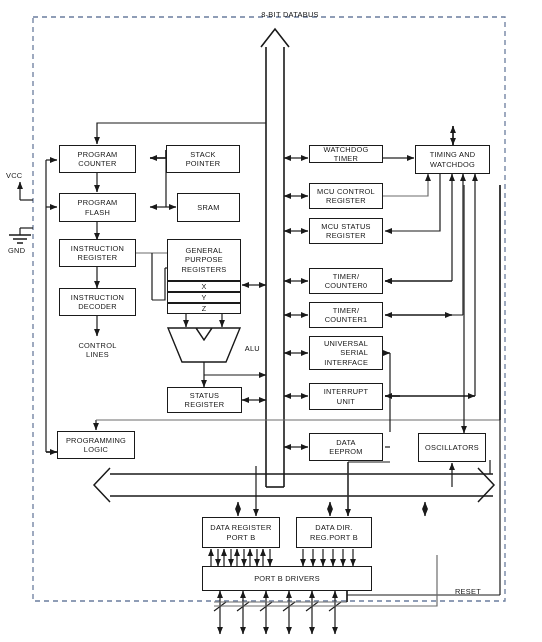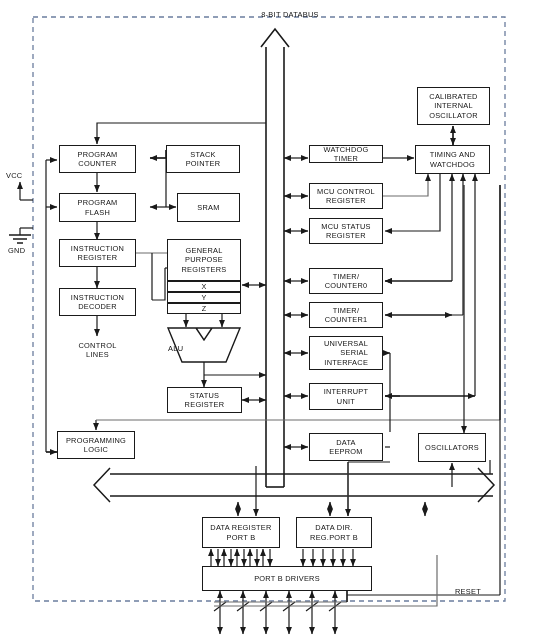--- a/index.html
+++ b/index.html
@@ -257,21 +257,21 @@
     <span style="white-space: pre-line;">INSTRUCTION
 DECODER</span>
     </div>
 
   <div class="lbl" style="left:59px;top:341px;width:77px;white-space:pre-line;">CONTROL
 LINES</div>
 
   <svg style="position:absolute;left:166px;top:326px;width:76px;height:38px;" viewBox="0 0 76 38">
     <path d="M2,2 L74,2 L60,36 L16,36 Z M30,2 L38,14 L46,2" fill="#ffffff" stroke="#1a1a1a" stroke-width="1.4" stroke-linejoin="miter"></path>
   </svg>
-  <div class="alu-txt" style="left:168px;top:344px;width:76px;text-align:left;">ALU</div>
+  <div class="alu-txt" style="left:184px;top:344px;width:76px;text-align:right;">ALU</div>
 
   <div class="blk" style="left:167px;top:387px;width:75px;height:26px;">
     <span style="white-space: pre-line;">STATUS
 REGISTER</span>
     </div>
 
   <div class="blk" style="left:57px;top:431px;width:78px;height:28px;justify-content:center;">
     <span style="white-space: pre-line;">PROGRAMMING
 LOGIC</span>
     </div>
@@ -310,25 +310,20 @@
   <div class="blk" style="left:309px;top:383px;width:74px;height:27px;">
     <span style="white-space: pre-line;">INTERRUPT
 UNIT</span>
     </div>
 
   <div class="blk" style="left:309px;top:433px;width:74px;height:28px;">
     <span style="white-space: pre-line;">DATA
 EEPROM</span>
     </div>
 
-  <div class="blk" style="left:417px;top:87px;width:73px;height:38px;">
-    <span style="white-space: pre-line;">CALIBRATED
-INTERNAL
-OSCILLATOR</span>
-    </div>
 
   <div class="blk" style="left:415px;top:145px;width:75px;height:29px;">
     <span style="white-space: pre-line;">TIMING AND
 WATCHDOG</span>
     </div>
 
   <div class="blk" style="left:418px;top:433px;width:68px;height:29px;">
     <span>OSCILLATORS</span>
     </div>
 

